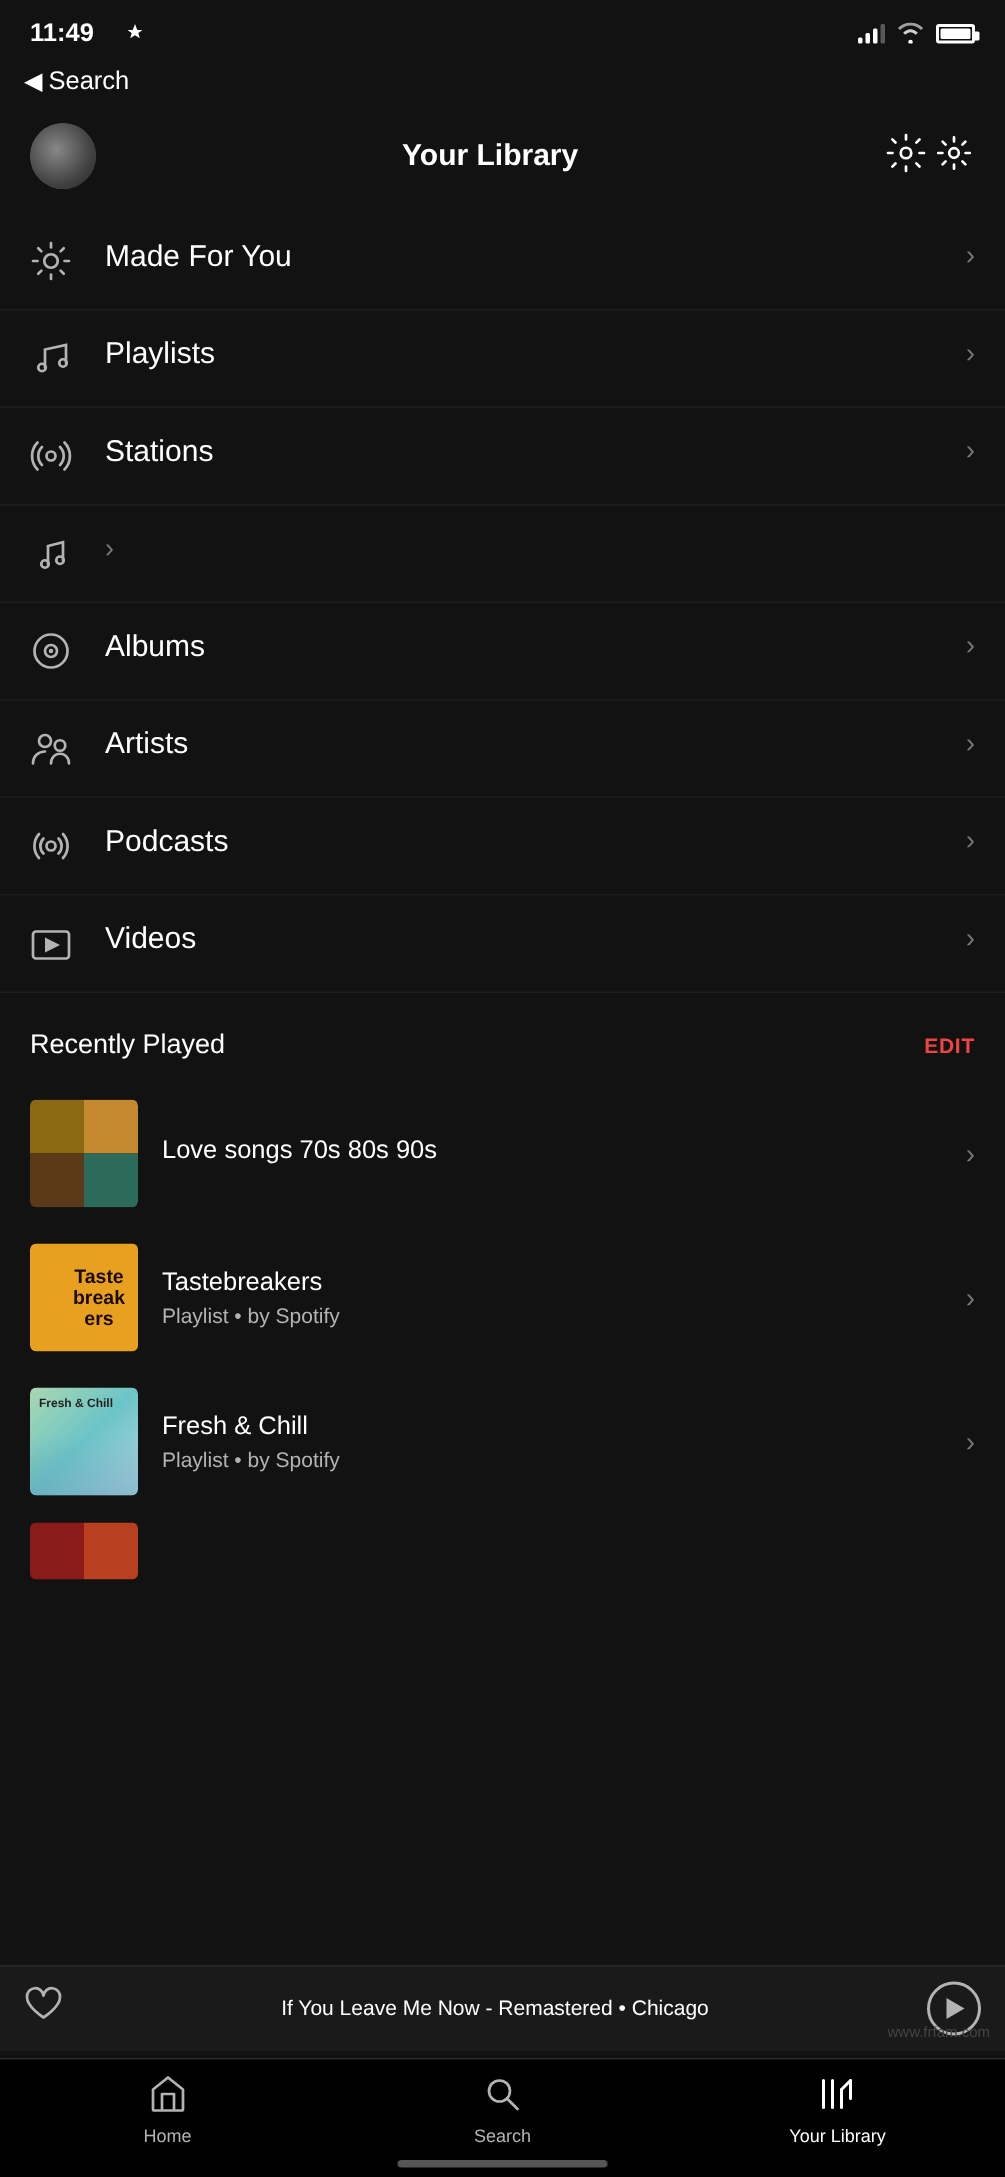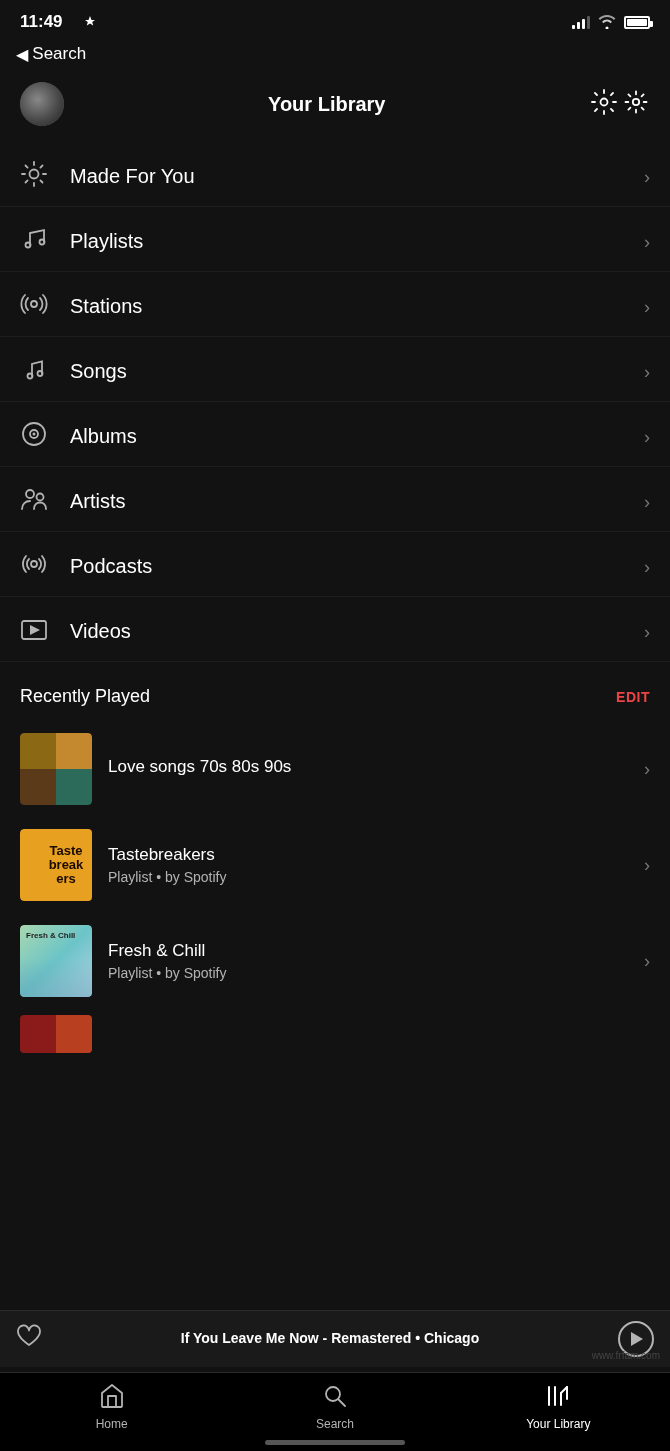--- a/index.html
+++ b/index.html
@@ -99,21 +99,21 @@
       height: 28px;
       color: #fff;
     }
 
     
     .menu-list {
       background: #121212;
     }
     .menu-item {
       display: flex;
-      align-items: flex-end;
+      align-items: flex-start;
       padding: 18px 20px;
       border-bottom: 1px solid #1e1e1e;
       cursor: pointer;
     }
     .menu-icon {
       width: 50px;
       display: flex;
       align-items: center;
       justify-content: flex-start;
       color: #b3b3b3;
@@ -260,21 +260,21 @@
       font-size: 24px;
       cursor: pointer;
       flex-shrink: 0;
     }
     .now-playing-info {
       flex: 1;
       text-align: center;
     }
     .now-playing-title {
       font-size: 14px;
-      font-weight: 700;
+      font-weight: 400;
       color: #fff;
       margin-bottom: 2px;
     }
     .now-playing-subtitle {
       font-size: 12px;
       color: #b3b3b3;
       display: flex;
       align-items: center;
       justify-content: center;
       gap: 4px;
@@ -492,21 +492,20 @@
   </div>
 
   <div class="menu-item">
     <div class="menu-icon">
       <svg width="28" height="28" viewBox="0 0 28 28" fill="none" stroke="#b3b3b3" stroke-width="1.8" stroke-linecap="round">
         <path d="M12 21V9l10-2.5v12"></path>
         <circle cx="10" cy="21" r="2.5"></circle>
         <circle cx="20" cy="18.5" r="2.5"></circle>
       </svg>
     </div>
-    <span class="menu-label">Songs</span>
     <span class="menu-chevron">›</span>
   </div>
 
   <div class="menu-item">
     <div class="menu-icon">
       <svg width="28" height="28" viewBox="0 0 28 28" fill="none" stroke="#b3b3b3" stroke-width="1.8">
         <circle cx="14" cy="14" r="11"></circle>
         <circle cx="14" cy="14" r="4"></circle>
         <circle cx="14" cy="14" r="1.5" fill="#b3b3b3" stroke="none"></circle>
       </svg>

